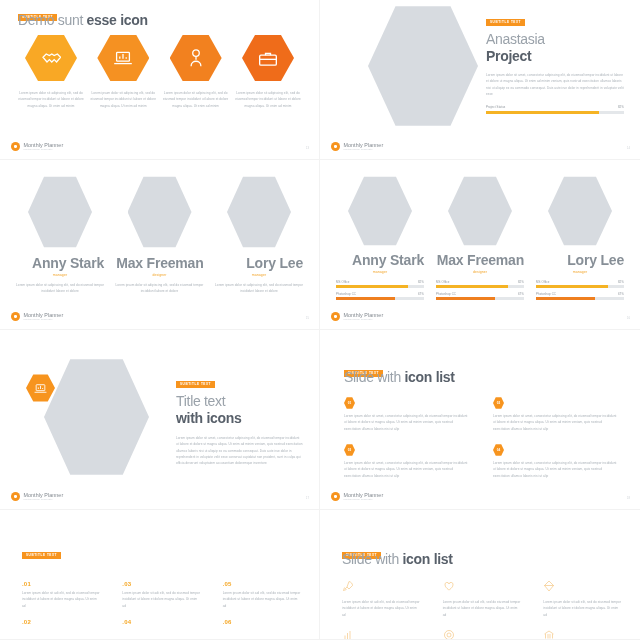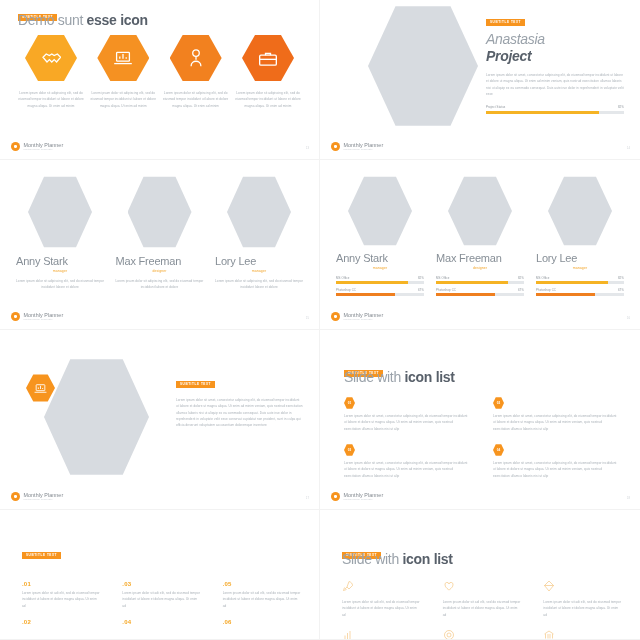--- a/index.html
+++ b/index.html
@@ -16,21 +16,21 @@
 
   
   .badge { display:inline-block; background:#f7941e; color:#ffffff;
     font-size:3.1px; font-weight:bold; letter-spacing:.55px;
     padding:1.6px 4px; line-height:1; }
 
   
   .title { font-size:14px; color:#9aa2aa; font-weight:300;
     letter-spacing:-.3px; white-space:nowrap; }
   .title b { color:#58606a; font-weight:bold; }
-  .title.two { line-height:1.22; white-space:normal;font-style:italic; }
+  .title.two { line-height:1.22; white-space:normal; }
 
   
   .lorem { font-size:3.1px; line-height:2.05; color:#a9b0b7;
     letter-spacing:.08px; }
   .lorem.c { text-align:center; }
 
   
   .hex { position:relative; }
   .hex i { position:absolute; inset:0; display:block;
     clip-path:polygon(25% 2%,75% 2%,100% 50%,75% 98%,25% 98%,0% 50%); }
@@ -54,21 +54,21 @@
   .pnum { position:absolute; right:10px; bottom:9px;
     font-size:2.9px; color:#d2d6da; }
 
   
   .barrow { display:flex; justify-content:space-between;
     font-size:2.9px; color:#8d949b; margin-bottom:1.6px; letter-spacing:.1px; }
   .bartrack { height:2.6px; background:#e4e7ea; width:100%; }
   .barfill { height:100%; }
 
   
-  .pname { font-size:11px; color:#878f97; font-weight:400; text-align:left;
+  .pname { font-size:14px; color:#878f97; font-weight:700; text-align:right;
     letter-spacing:-.2px; }
   .prole { font-size:3.4px; color:#f2a325; text-align:center;
     letter-spacing:.15px; margin-top:1.5px; }
 
   
   .nhex { width:11px; height:12px; background:#f7941e;
     clip-path:polygon(25% 2%,75% 2%,100% 50%,75% 98%,25% 98%,0% 50%);
     display:flex; align-items:center; justify-content:center;
     color:#fff; font-size:3px; font-weight:bold; }
 
@@ -338,20 +338,24 @@
         <svg width="13" height="11" viewBox="0 0 24 20">
             <rect x="4" y="3" width="16" height="11" rx="1"></rect>
             <path d="M1 17h22"></path>
             <path d="M8 11V8M12 11V5M16 11V9"></path>
           </svg>
       </div>
     </div>
 
     <div style="position:absolute;left:176px;top:41px;right:16px;">
       <span class="badge">SUBTITLE TEXT</span>
+      <div class="title two" style="margin-top:4px;">
+        <span>Title text</span><br>
+        <b>with icons</b>
+      </div>
       <div class="lorem" style="margin-top:8px;">Lorem ipsum dolor sit amet, consectetur adipiscing elit, do eiusmod tempor incididunt ut labore et dolore ut magna aliqua. Ut enim ad minim veniam, quis nostrud exercitation ullamco laboris nisi ut aliquip ex ea commodo consequat. Duis aute irue dolor in reprehenderit in voluptate velit esse consevat cupidatat non proident, sunt in culpa qui officia deserunt voluptatem accusantium doloremque inventore</div>
     </div>
 
     <div class="footer">
       <span class="flogo">
           <span></span>
         </span>
       <span>
         <span class="fname" style="display:block;">Monthly Planner</span>
         <span class="fsub" style="display:block;">Multipurpose Template</span>

